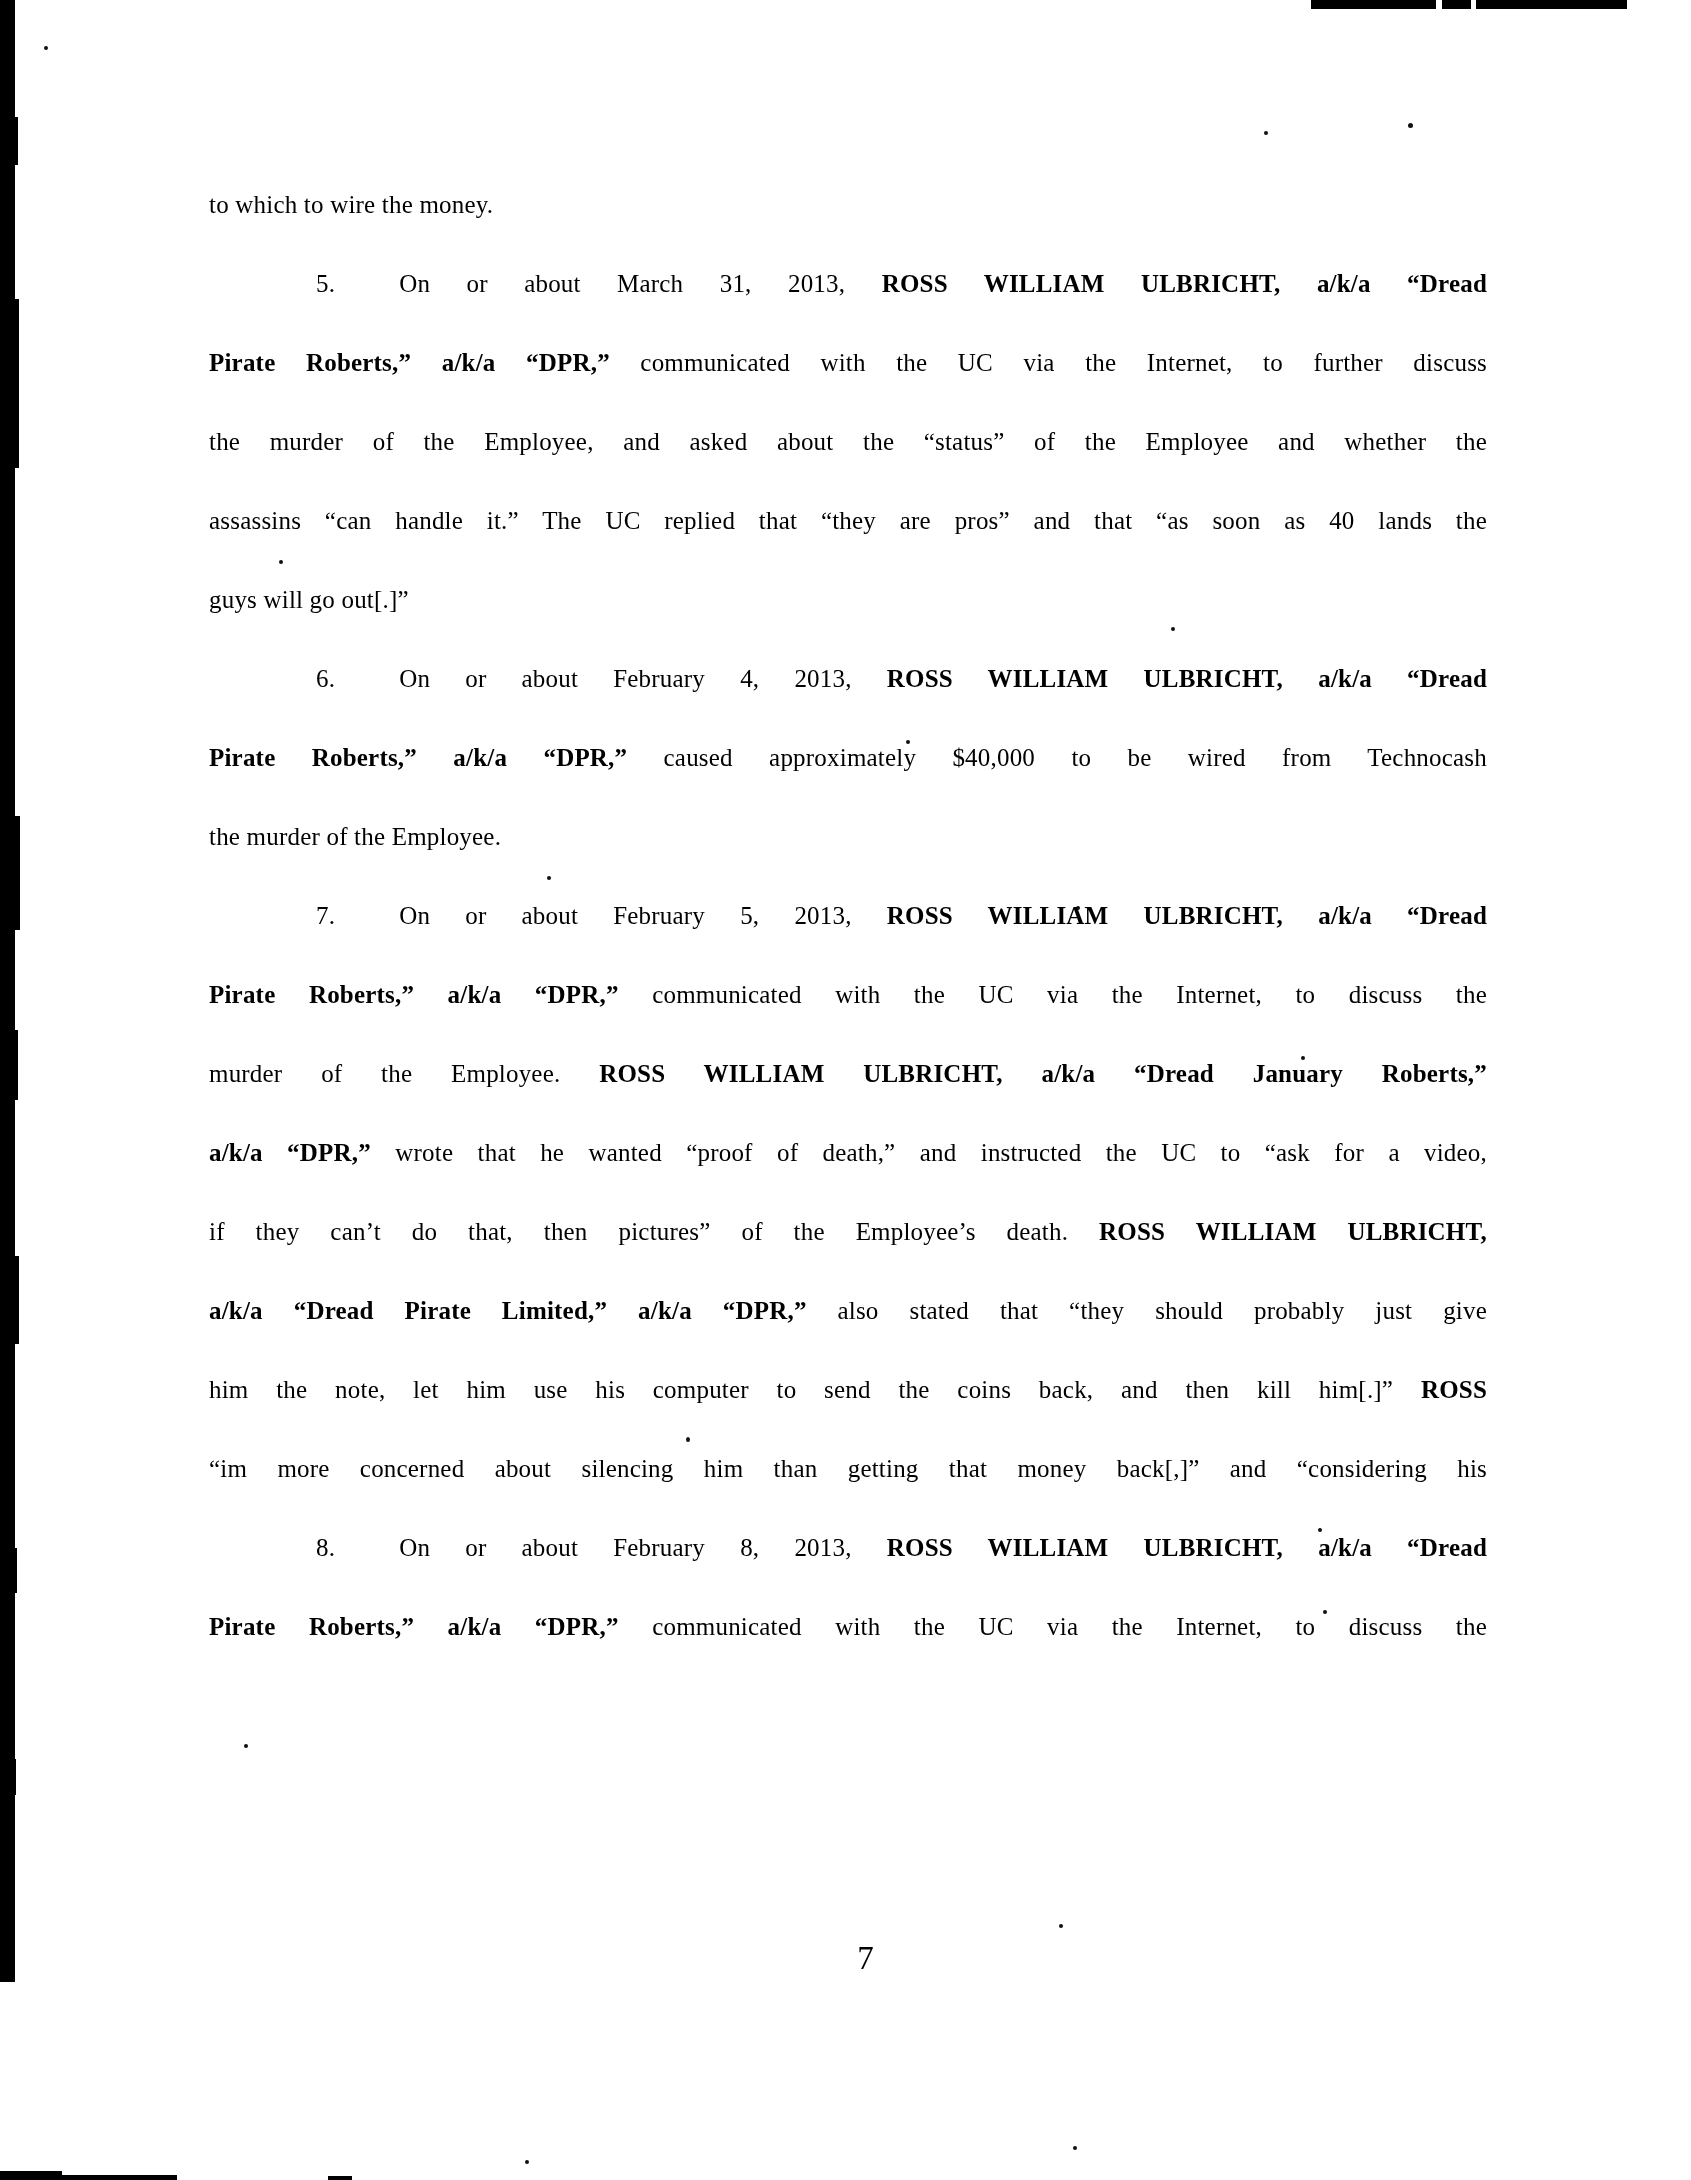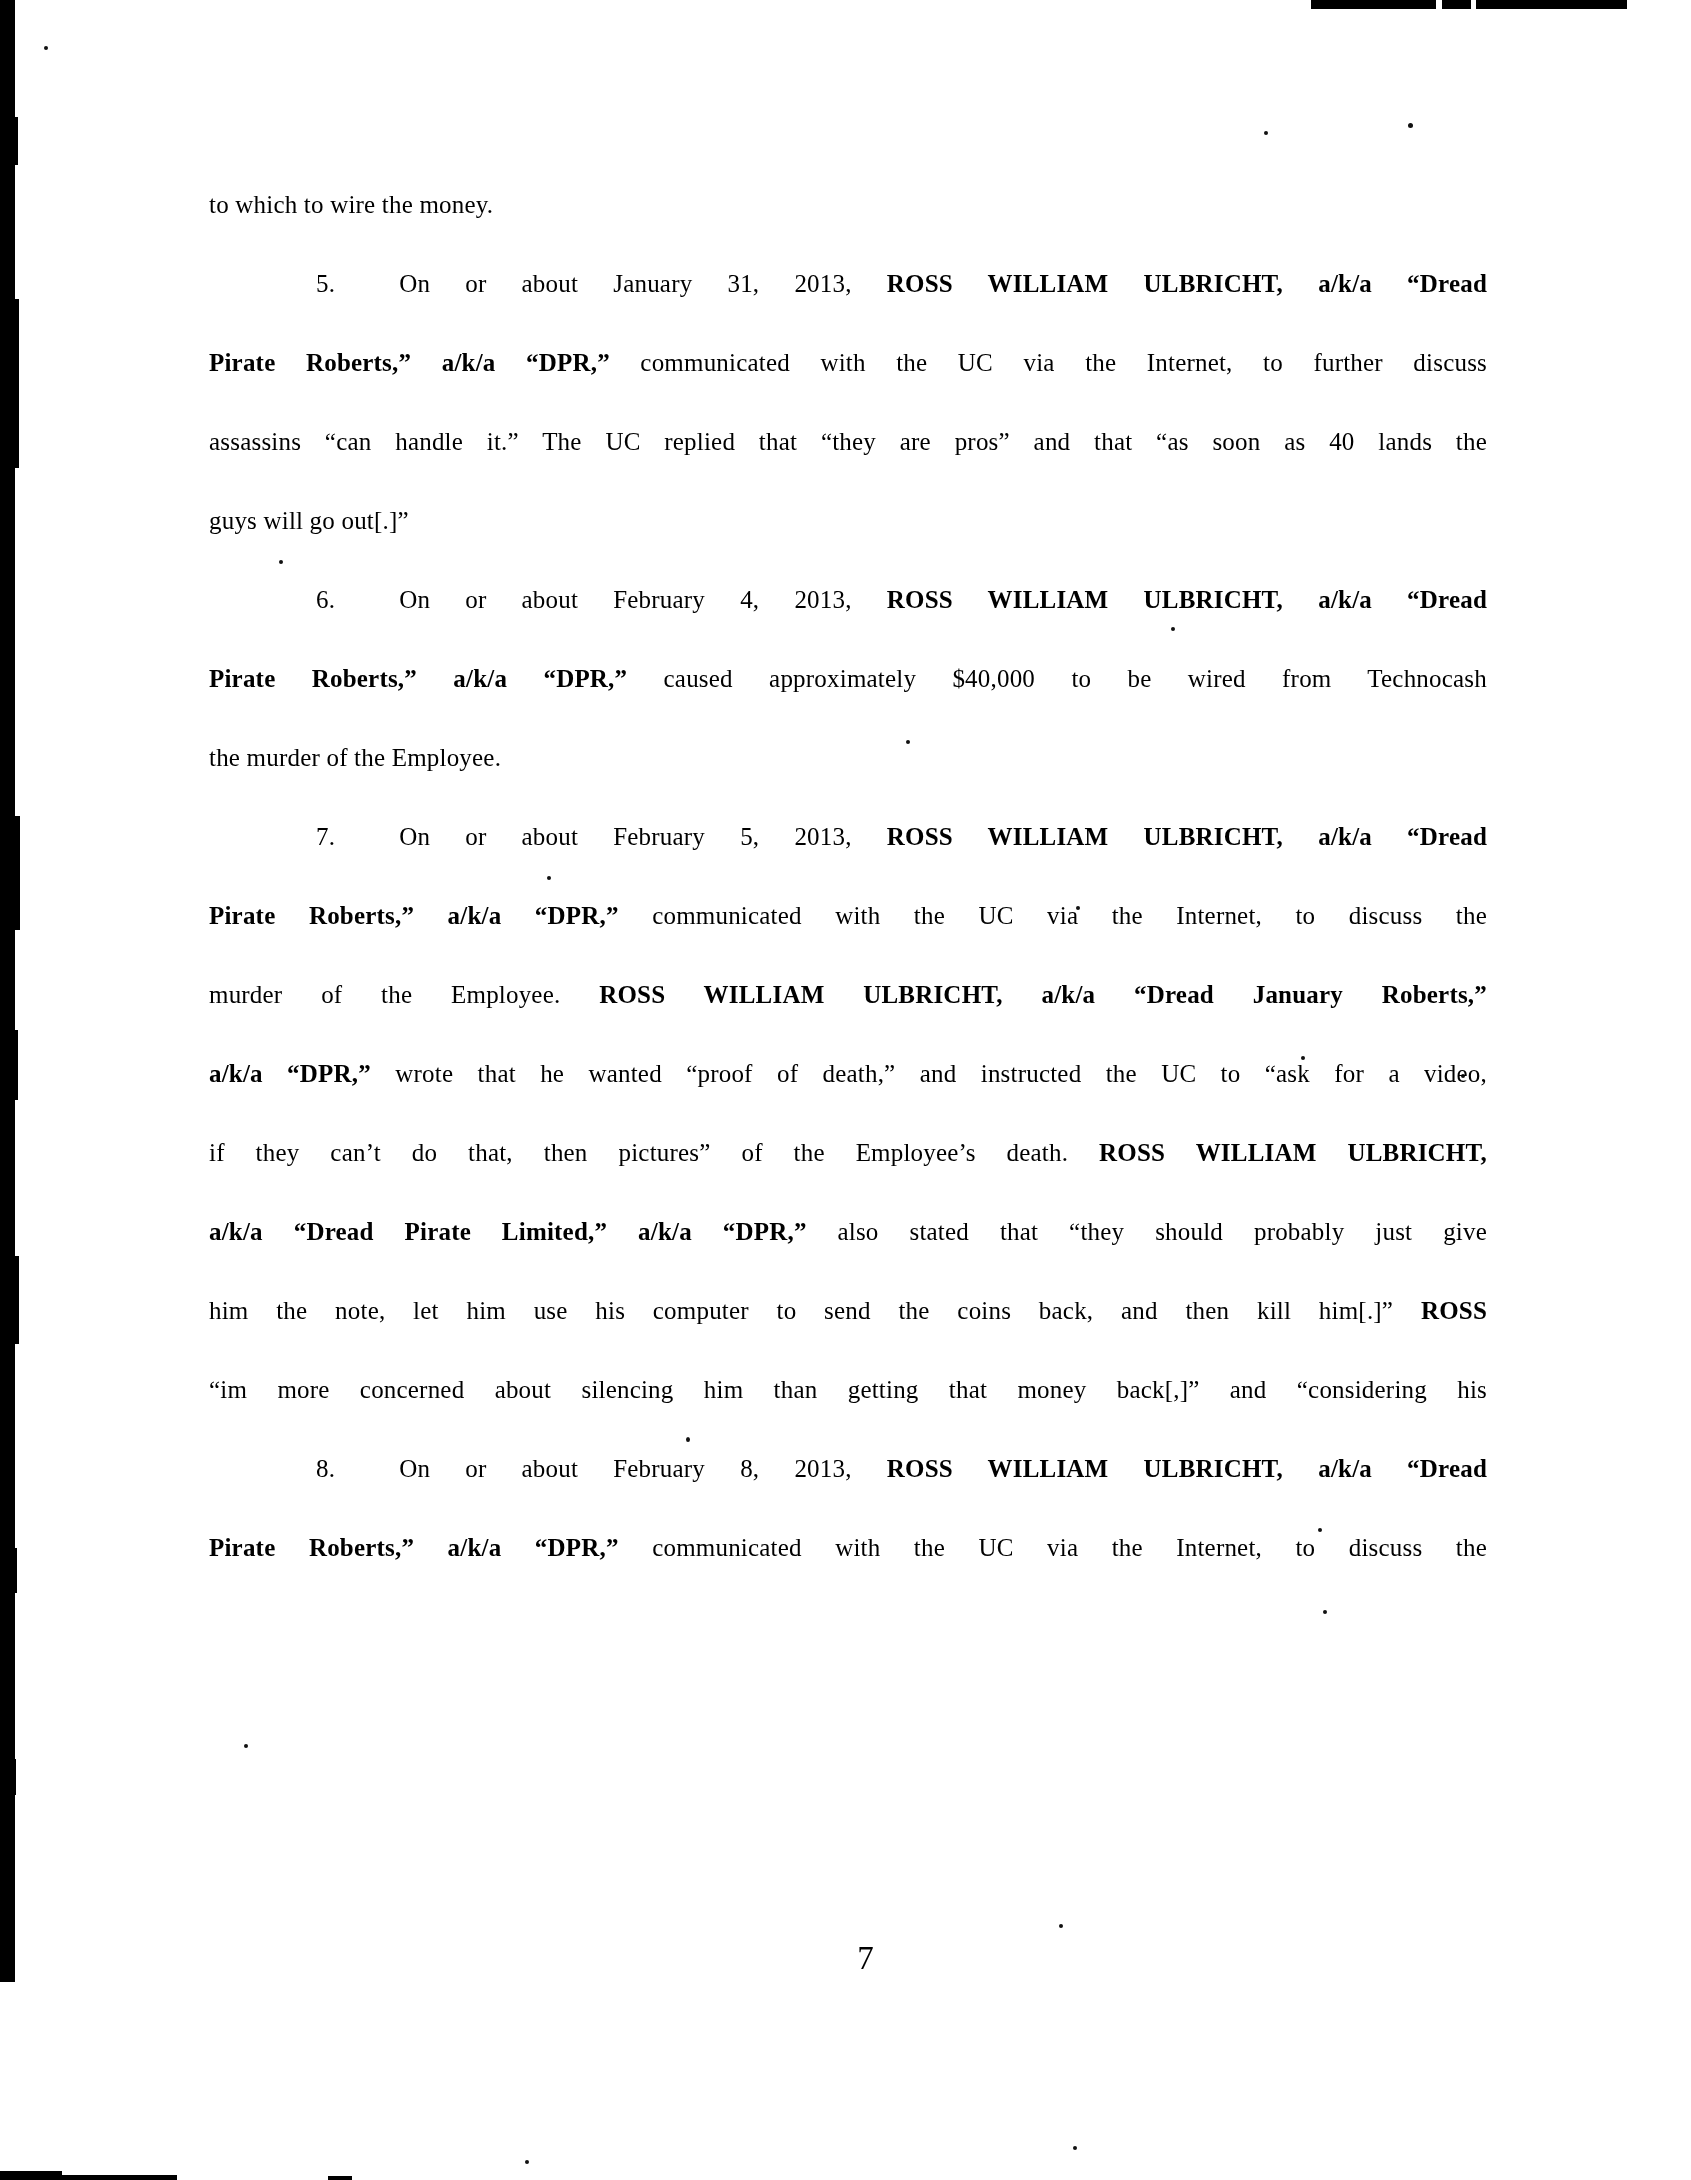--- a/index.html
+++ b/index.html
@@ -68,22 +68,23 @@
   <div class="speck" style="left:686px;top:1437px;width:4px;height:5px;"></div>
   <div class="speck" style="left:1318px;top:1528px;width:4px;height:4px;"></div>
   <div class="speck" style="left:1323px;top:1610px;width:4px;height:4px;"></div>
   <div class="speck" style="left:244px;top:1744px;width:4px;height:4px;"></div>
   <div class="speck" style="left:1059px;top:1924px;width:4px;height:4px;"></div>
   <div class="speck" style="left:1073px;top:2146px;width:4px;height:4px;"></div>
   <div class="speck" style="left:525px;top:2160px;width:4px;height:4px;"></div>
 
   <div class="text-block" id="text-block">
       <div class="line"><span>to which to wire the money.</span></div>
-      <div class="line j"><span class="pnum">5.</span><span>On or about January 31, 2013, </span><span class="b">ROSS WILLIAM ULBRICHT, a/k/a “Dread</span></div>
+      <div class="line j"><span class="pnum">5.</span><span>On or about March 31, 2013, </span><span class="b">ROSS WILLIAM ULBRICHT, a/k/a “Dread</span></div>
       <div class="line j"><span class="b">Pirate Roberts,” a/k/a “DPR,” </span><span>communicated with the UC via the Internet, to further discuss</span></div>
+      <div class="line j"><span>the murder of the Employee, and asked about the “status” of the Employee and whether the</span></div>
       <div class="line j"><span>assassins “can handle it.”  The UC replied that “they are pros” and that “as soon as 40 lands the</span></div>
       <div class="line"><span>guys will go out[.]”</span></div>
       <div class="line j"><span class="pnum">6.</span><span>On or about February 4, 2013, </span><span class="b">ROSS WILLIAM ULBRICHT, a/k/a “Dread</span></div>
       <div class="line j"><span class="b">Pirate Roberts,” a/k/a “DPR,” </span><span>caused approximately $40,000 to be wired from Technocash</span></div>
       <div class="line"><span>the murder of the Employee.</span></div>
       <div class="line j"><span class="pnum">7.</span><span>On or about February 5, 2013, </span><span class="b">ROSS WILLIAM ULBRICHT, a/k/a “Dread</span></div>
       <div class="line j"><span class="b">Pirate Roberts,” a/k/a “DPR,” </span><span>communicated with the UC via the Internet, to discuss the</span></div>
       <div class="line j"><span>murder of the Employee.  </span><span class="b">ROSS WILLIAM ULBRICHT, a/k/a “Dread January Roberts,”</span></div>
       <div class="line j"><span class="b">a/k/a “DPR,” </span><span>wrote that he wanted “proof of death,” and instructed the UC to “ask for a video,</span></div>
       <div class="line j"><span>if they can’t do that, then pictures” of the Employee’s death.  </span><span class="b">ROSS WILLIAM ULBRICHT,</span></div>

